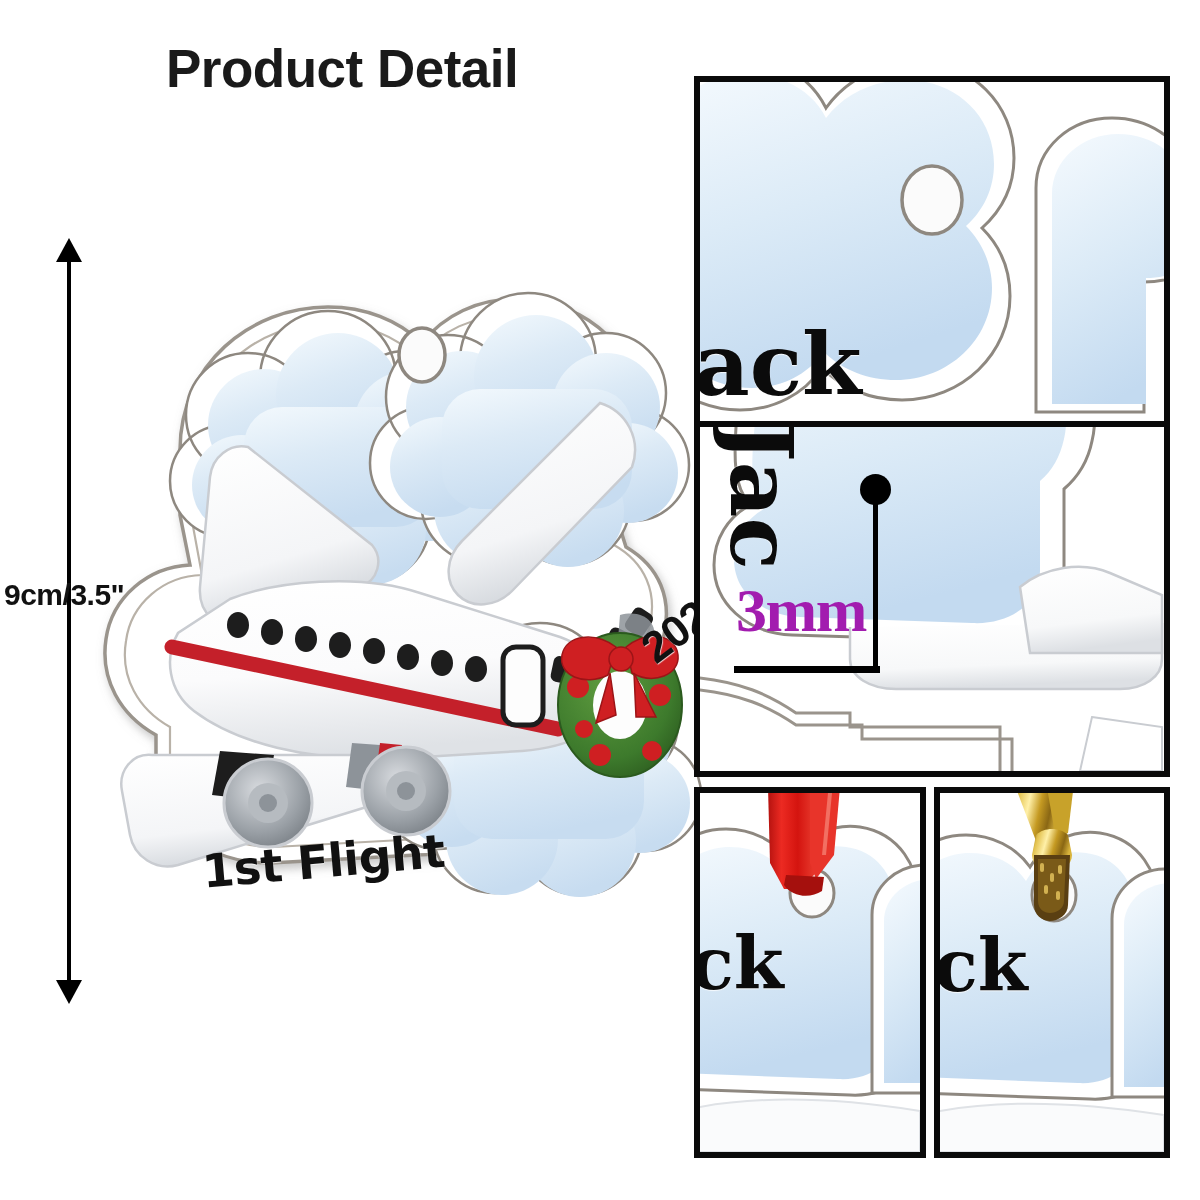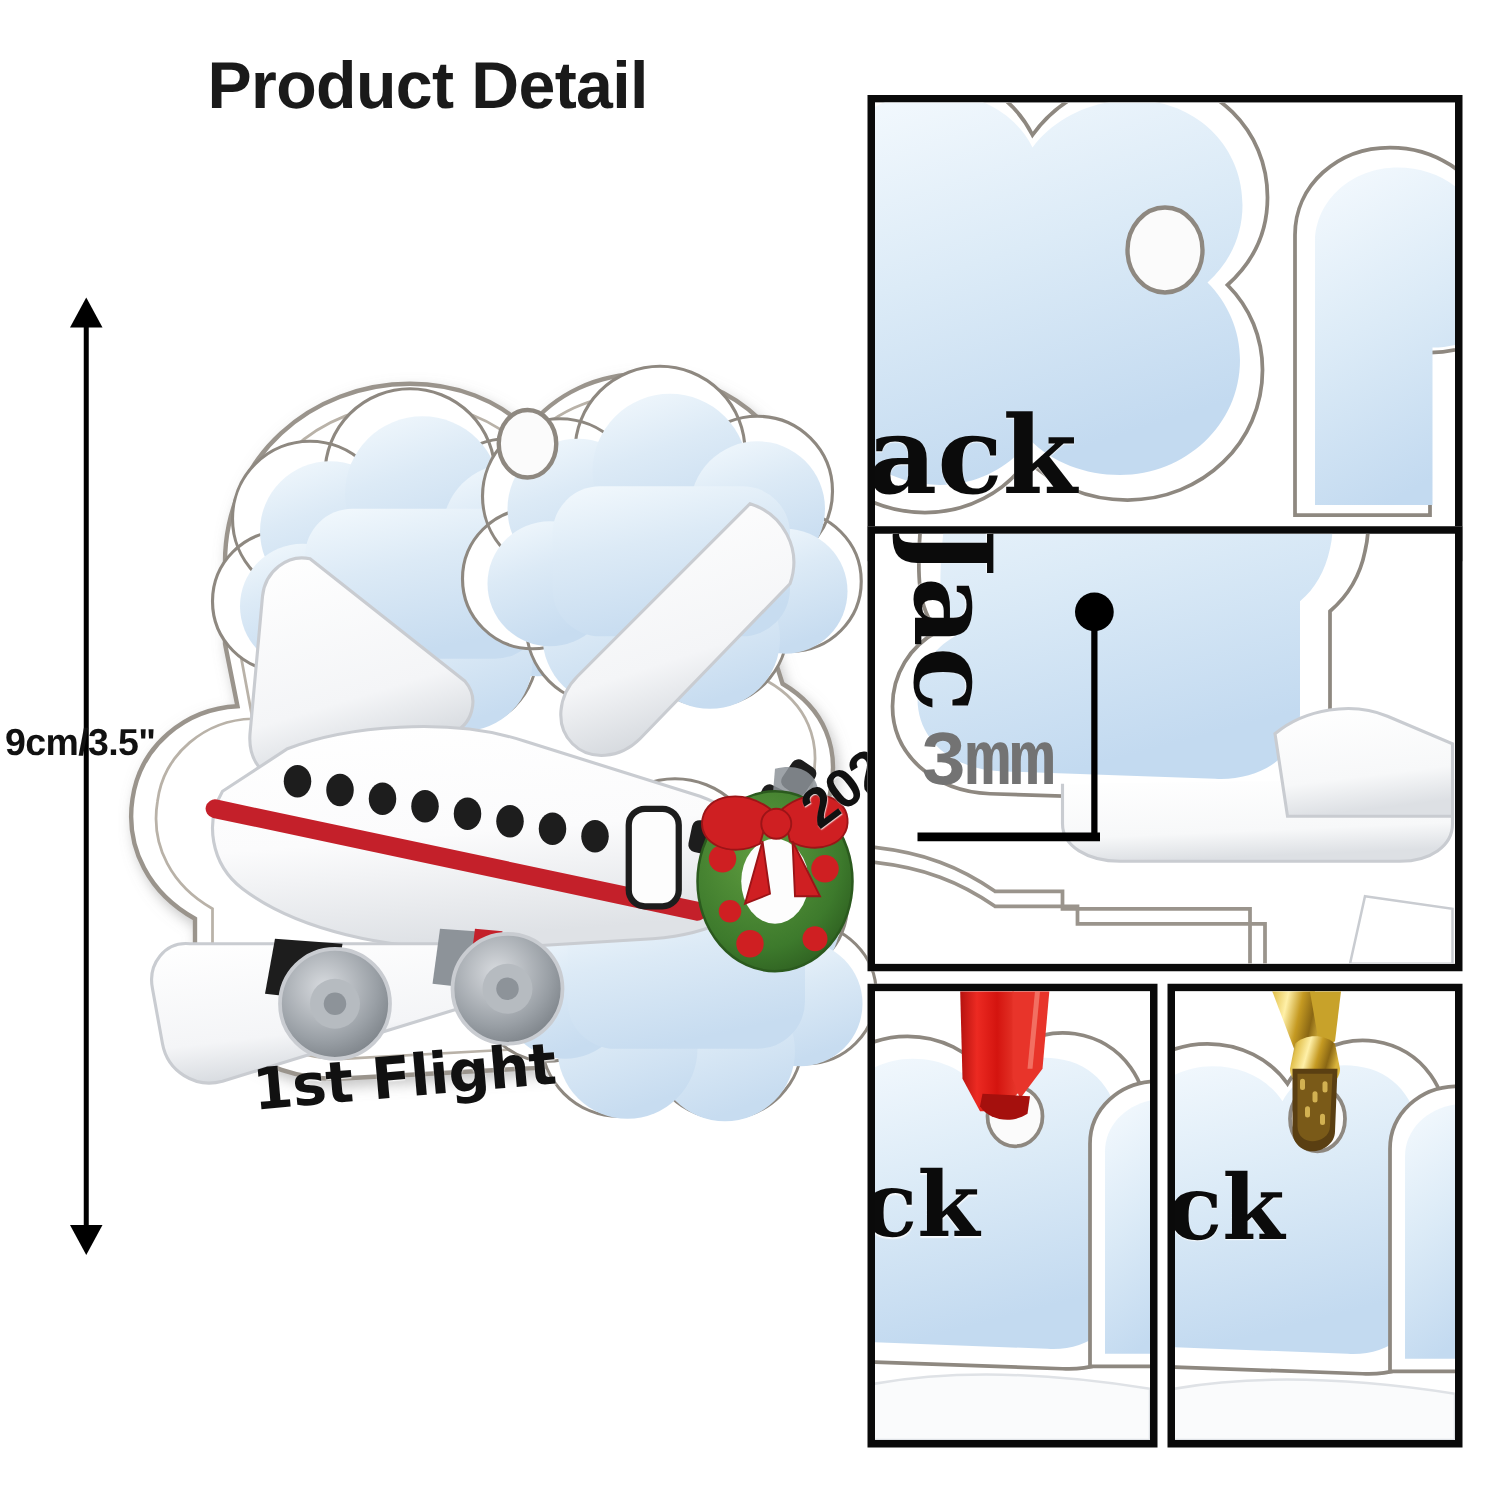--- a/index.html
+++ b/index.html
@@ -56,22 +56,22 @@
   #p-top-txt{left:-6px;top:232px;font-size:86px;}
   #p-mid-txt{left:112px;top:-6px;font-size:86px;transform:rotate(90deg);transform-origin:left top;}
   #p-bl-txt {left:-10px;top:128px;font-size:72px;}
   #p-br-txt {left:-6px;top:130px;font-size:72px;}
 
   
   #callout{position:absolute;left:0;top:0;width:100%;height:100%;pointer-events:none;}
   #callout-dot{position:absolute;left:160px;top:47px;width:31px;height:31px;border-radius:50%;background:#000;}
   #callout-stem{position:absolute;left:173px;top:60px;width:5px;height:182px;background:#000;}
   #callout-base{position:absolute;left:34px;top:239px;width:146px;height:7px;background:#000;}
-  #callout-label{position:absolute;left:36px;top:148px;font-size:62px;font-weight:bold;color:#737373;
-    font-family:Liberation Mono, monospace;letter-spacing:-1.5px;}
+  #callout-label{position:absolute;left:36px;top:148px;font-size:62px;font-weight:bold;color:#a21caf;
+    font-family:Liberation Serif, serif;letter-spacing:-1.5px;}
 </style>
 </head>
 <body>
 
 <div class="stage">
 
   <div id="title">Product Detail</div>
 
   <div id="dimwrap">
     <div id="arrow-up" class="arrowhead"></div>

